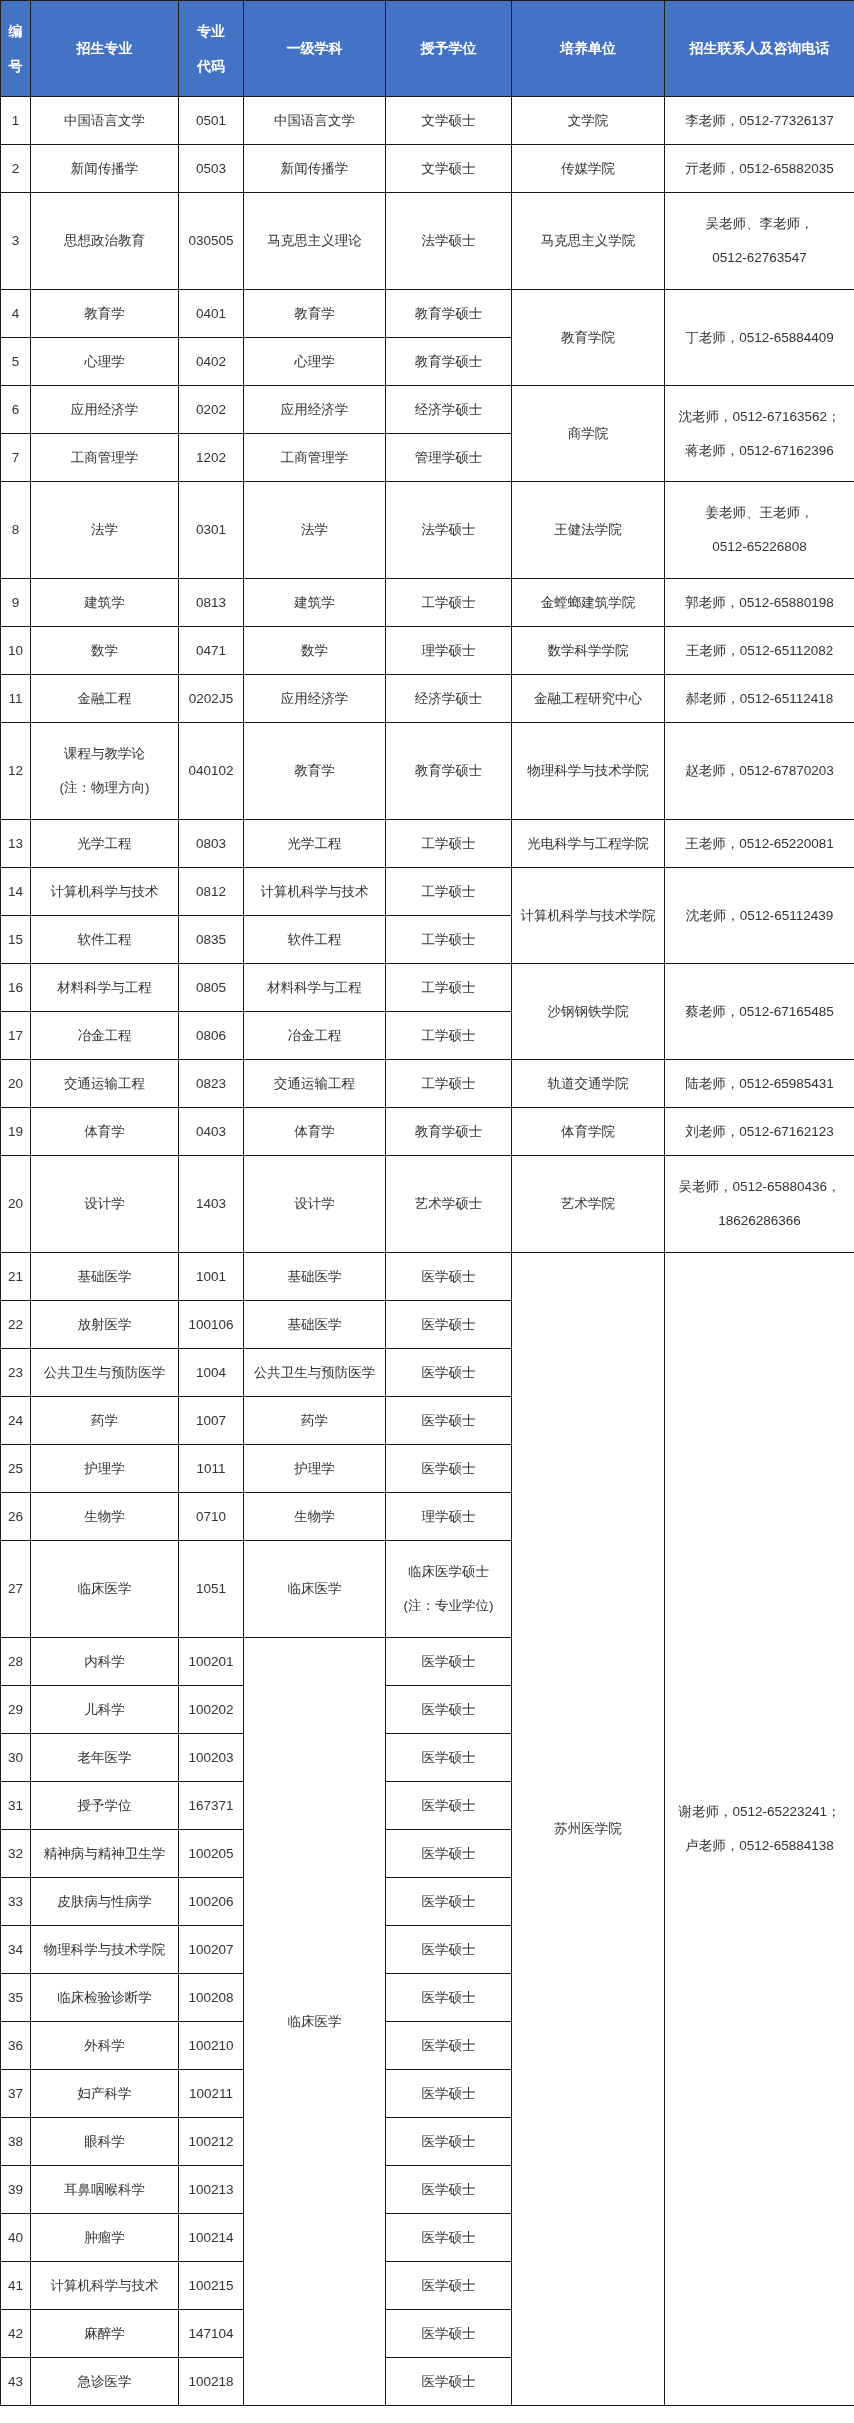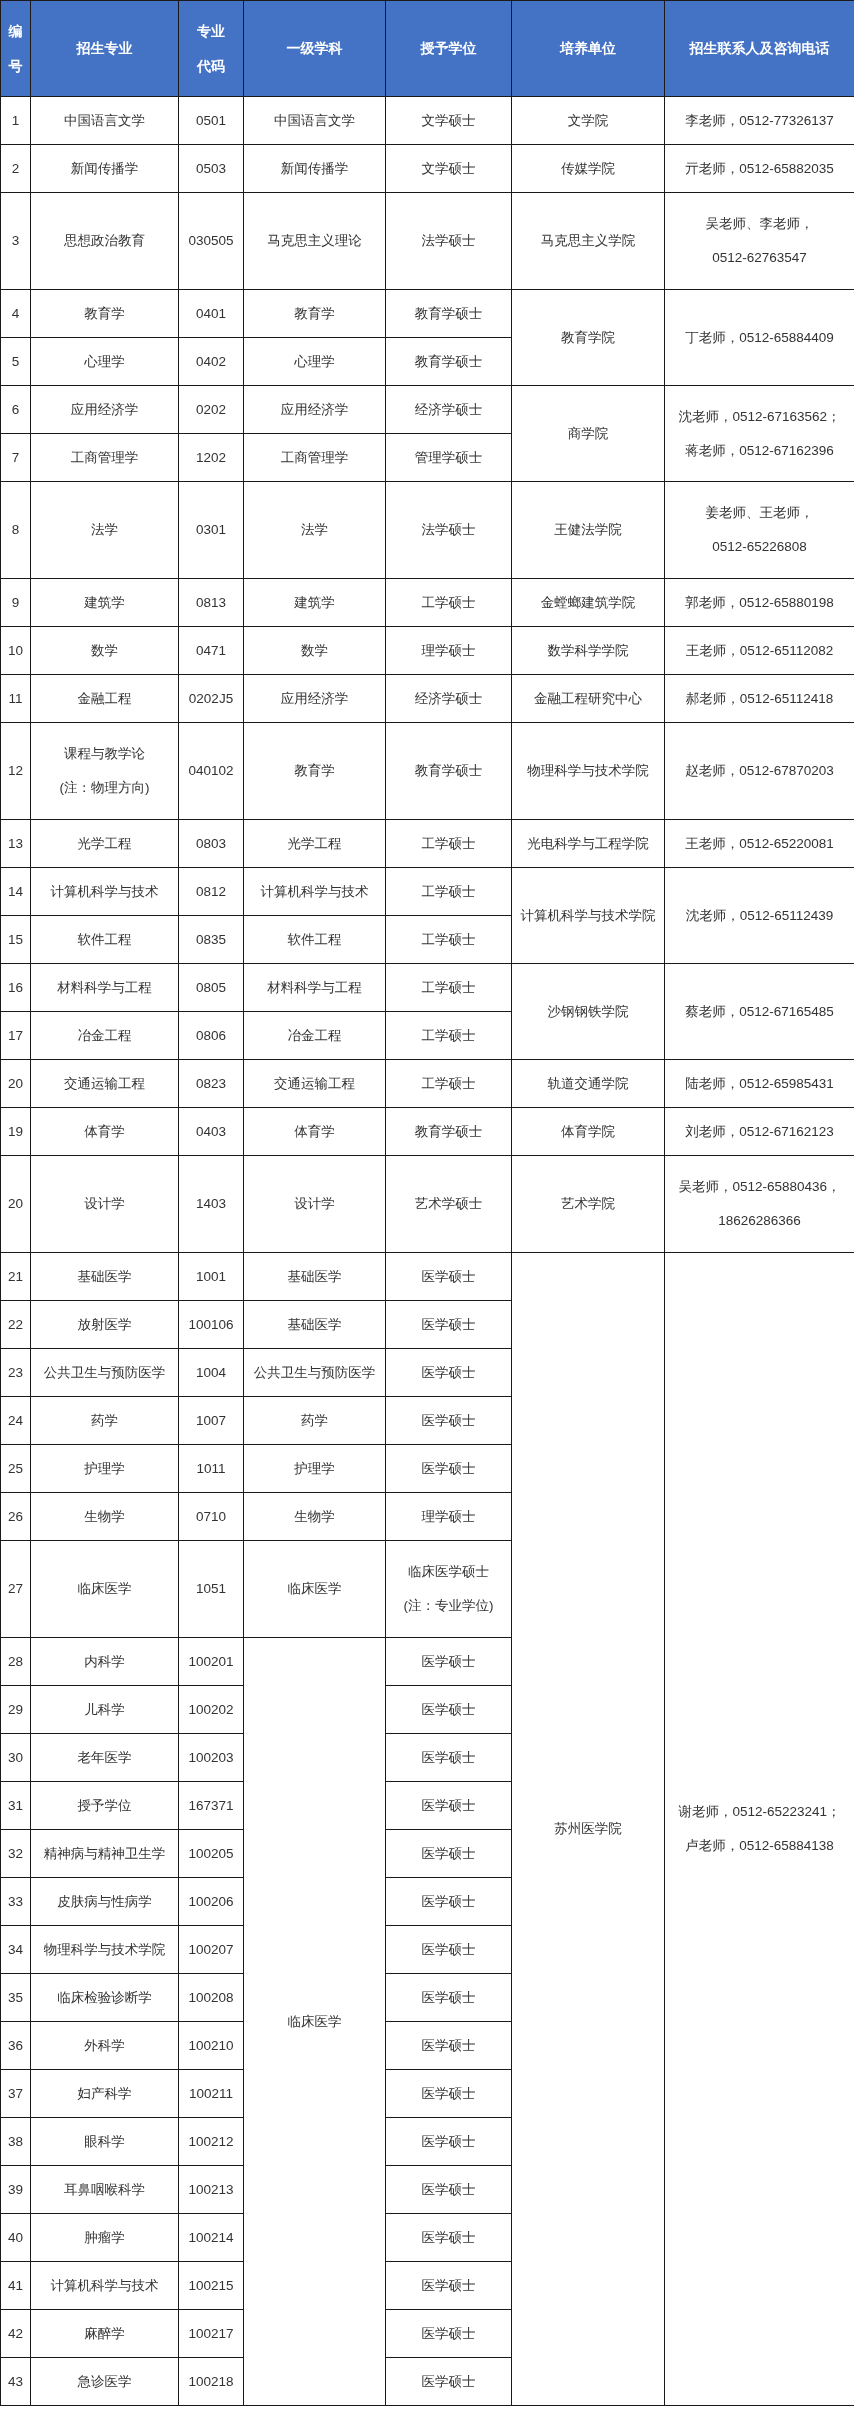--- a/index.html
+++ b/index.html
@@ -386,21 +386,21 @@
         </tr>
         <tr class="single">
           <td>41</td>
           <td>计算机科学与技术</td>
           <td>100215</td>
           <td>医学硕士</td>
         </tr>
         <tr class="single">
           <td>42</td>
           <td>麻醉学</td>
-          <td>100217</td>
+          <td>147104</td>
           <td>医学硕士</td>
         </tr>
         <tr class="single">
           <td>43</td>
           <td>急诊医学</td>
           <td>100218</td>
           <td>医学硕士</td>
         </tr>
       </tbody>
   </table>

